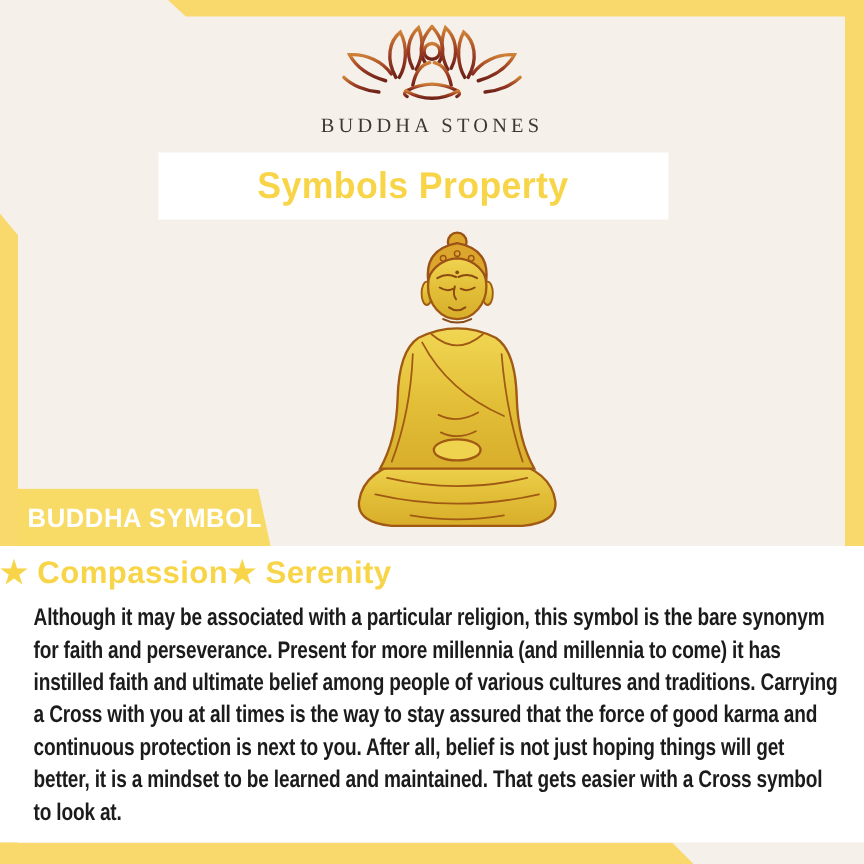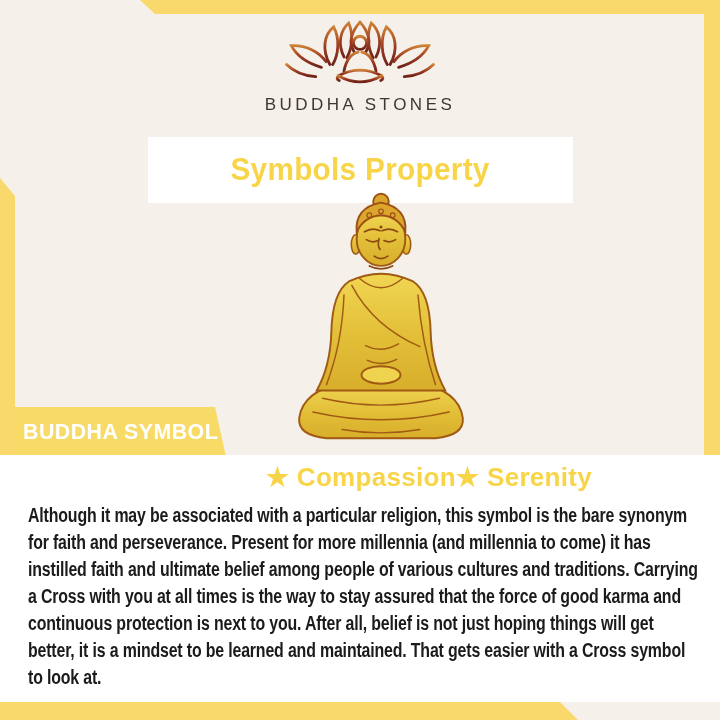--- a/index.html
+++ b/index.html
@@ -30,48 +30,48 @@
   .frame-left{left:0;top:178px;width:15px;height:542px;
     clip-path:polygon(0 0,100% 18px,100% 100%,0 100%);}
   .frame-bottom{left:0;top:702px;width:578px;height:18px;
     clip-path:polygon(0 0,560px 0,100% 100%,0 100%);}
 
   
   .logo-wrap{position:absolute;left:0;top:18px;width:720px;
     display:flex;justify-content:center;}
   .brand-name{position:absolute;left:0;top:95px;width:720px;
     text-align:center;
-    font-family:Liberation Sans, sans-serif;
+    font-family:Liberation Serif, serif;
     font-size:17px;letter-spacing:3.5px;color:var(--brand-dark);}
 
   
-  .title-banner{position:absolute;left:148px;top:127px;width:425px;height:66px;
+  .title-banner{position:absolute;left:132px;top:127px;width:425px;height:56px;
     background:var(--white);
-    display:flex;align-items:center;justify-content:center;margin-top:10px;}
+    display:flex;align-items:center;justify-content:center;}
   .title-banner span{
     color:var(--accent-yellow);
     font-size:31px;font-weight:700;letter-spacing:.3px;
     transform:scaleX(.96);}
 
   
   .buddha-wrap{position:absolute;left:283px;top:188px;width:196px;height:258px;}
 
   
   .ribbon{position:absolute;left:15px;top:407px;width:211px;height:50px;
     background:var(--ribbon-yellow);
     clip-path:polygon(0 0,calc(100% - 11px) 0,100% 100%,0 100%);
     display:flex;align-items:center;justify-content:center;}
   .ribbon span{color:#fff;font-size:22px;font-weight:700;letter-spacing:.5px;
     transform:scaleX(.97);}
 
   
   .details{position:absolute;left:0;top:455px;width:720px;height:247px;
     background:var(--white);}
   .details-heading{position:absolute;left:0;top:7px;width:592px;
-    text-align:right;color:var(--accent-yellow);
+    text-align:left;color:var(--accent-yellow);
     font-size:26px;font-weight:700;letter-spacing:.3px;}
   .details-paragraph{position:absolute;left:28px;top:47px;width:845px;
     transform:scaleX(.795);transform-origin:left top;
     font-size:20px;line-height:27px;font-weight:700;
     letter-spacing:-.2px;color:var(--text-dark);}
 </style>
 </head>
 <body>
 
 <div class="frame frame-top"></div>

